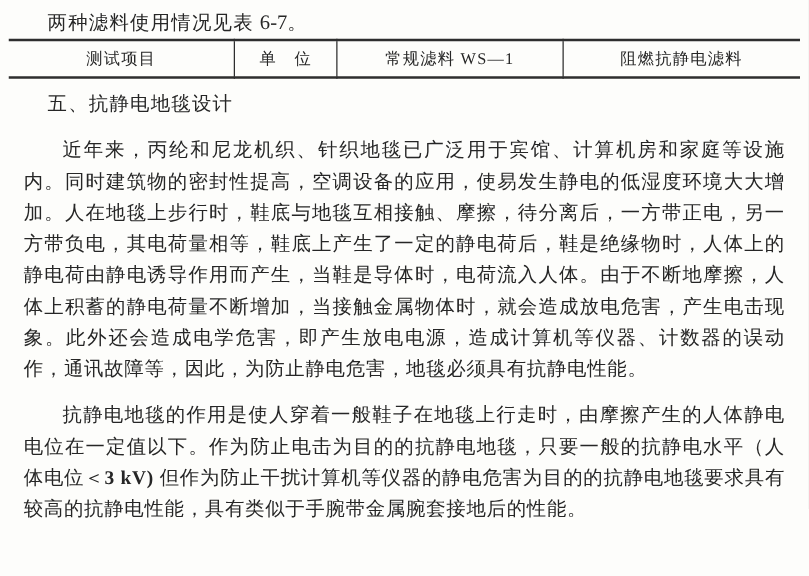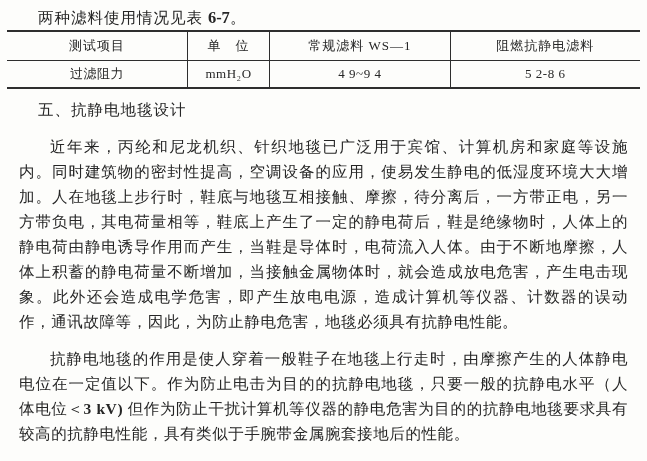--- a/index.html
+++ b/index.html
@@ -20,21 +20,21 @@
     padding: 5px 7px 0 7px;
     overflow: hidden;
   }
   .intro {
     margin: 0;
     text-indent: 2em;
     line-height: 25px;
     letter-spacing: 1px;
   }
   .ref-num {
-    font-weight: bold;
+    font-weight: normal;
     font-size: 16.5px;
     letter-spacing: 0;
   }
   .caption {
     text-align: center;
     font-size: 13px;
     margin: 11px 0 5px 0;
     letter-spacing: 1px;
   }
   .caption .ref-num { font-size: 15px; }
@@ -99,26 +99,20 @@
     </colgroup>
     <thead>
       <tr>
         <th>测试项目</th>
         <th>单　位</th>
         <th>常规滤料 WS—1</th>
         <th>阻燃抗静电滤料</th>
       </tr>
     </thead>
     <tbody>
-      <tr>
-        <td>过滤阻力</td>
-        <td>mmH₂O</td>
-        <td>4 9~9 4</td>
-        <td>5 2-8 6</td>
-      </tr>
     </tbody>
   </table>
 
   <p class="heading">五、抗静电地毯设计</p>
 
   <p class="body-par">近年来，丙纶和尼龙机织、针织地毯已广泛用于宾馆、计算机房和家庭等设施内。同时建筑物的密封性提高，空调设备的应用，使易发生静电的低湿度环境大大增加。人在地毯上步行时，鞋底与地毯互相接触、摩擦，待分离后，一方带正电，另一方带负电，其电荷量相等，鞋底上产生了一定的静电荷后，鞋是绝缘物时，人体上的静电荷由静电诱导作用而产生，当鞋是导体时，电荷流入人体。由于不断地摩擦，人体上积蓄的静电荷量不断增加，当接触金属物体时，就会造成放电危害，产生电击现象。此外还会造成电学危害，即产生放电电源，造成计算机等仪器、计数器的误动作，通讯故障等，因此，为防止静电危害，地毯必须具有抗静电性能。</p>
 
   <p class="body-par"><span>抗静电地毯的作用是使人穿着一般鞋子在地毯上行走时，由摩擦产生的人体静电电位在一定值以下。作为防止电击为目的的抗静电地毯，只要一般的抗静电水平（人体电位＜</span><span class="bold-val">3 kV)</span><span> 但作为防止干扰计算机等仪器的静电危害为目的的抗静电地毯要求具有较高的抗静电性能，具有类似于手腕带金属腕套接地后的性能。</span></p>
 
 </div>

